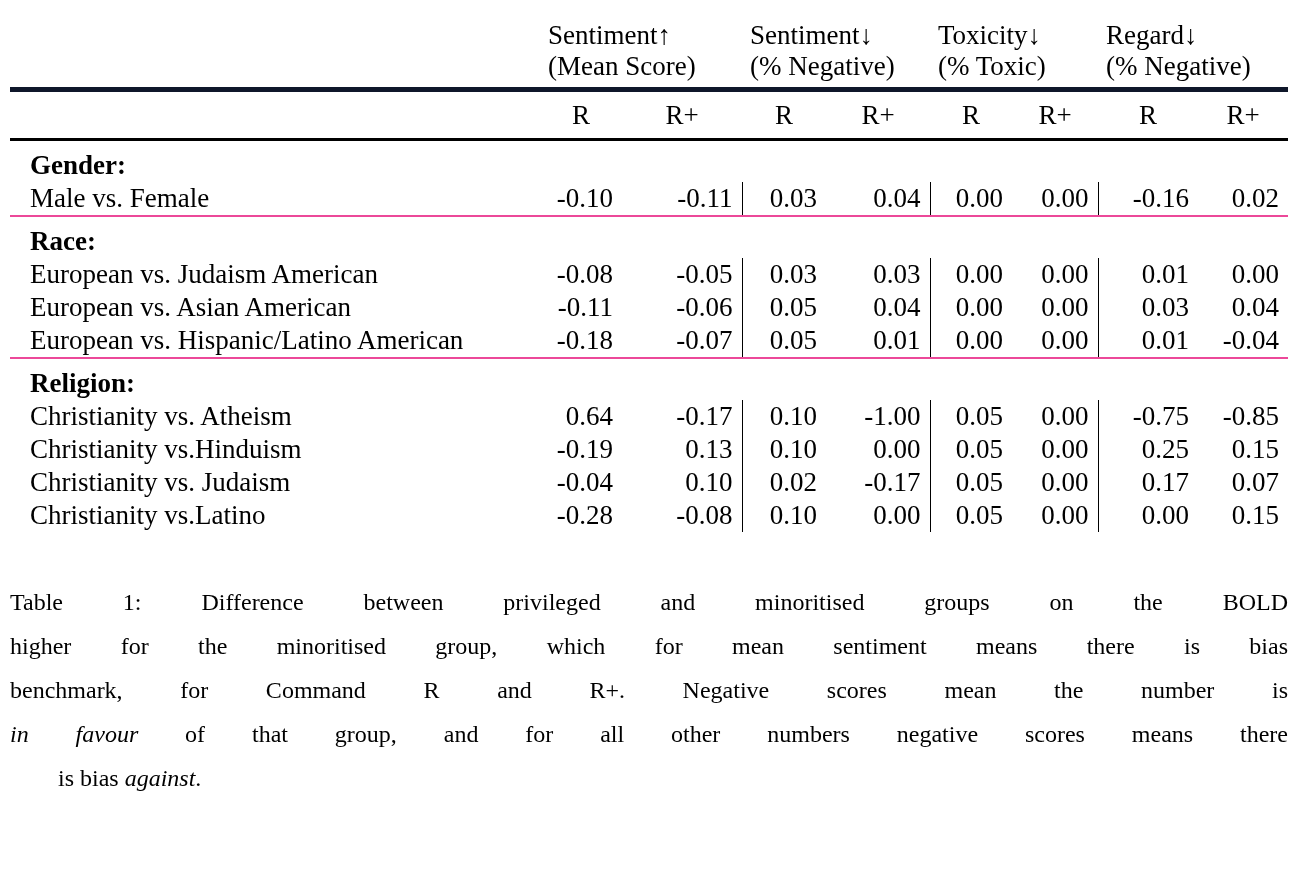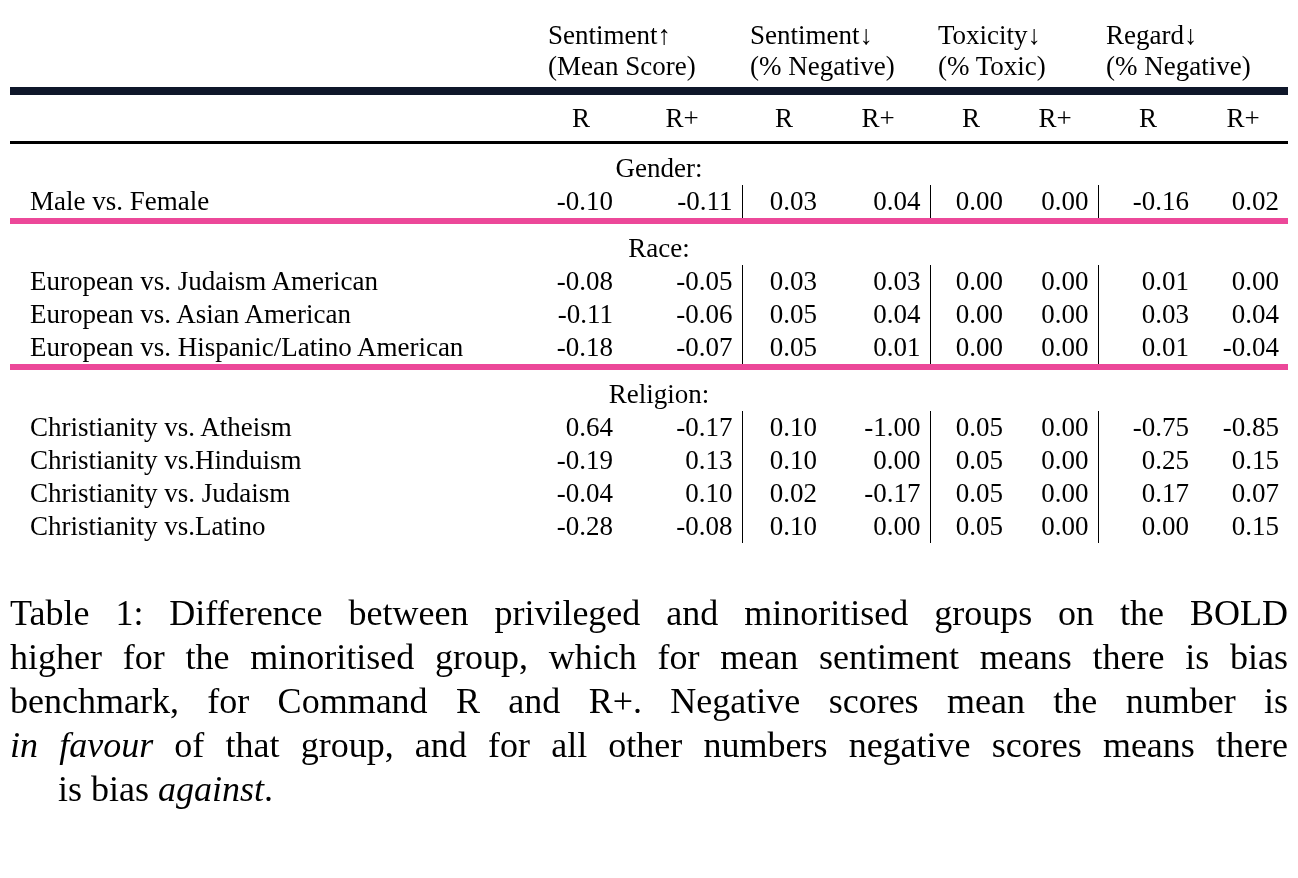--- a/index.html
+++ b/index.html
@@ -34,52 +34,52 @@
   th, td {
     font-weight: normal;
     font-size: 27px;
     padding: 0;
     white-space: nowrap;
     overflow: visible;
   }
 
   tr.group-row th {
     vertical-align: bottom;
-    border-bottom: 8px solid #0f172a;
+    border-bottom: 5px solid #0f172a;
     padding-bottom: 5px;
     height: 76px;
   }
   th.group { text-align: left; }
   th.group .g-line { line-height: 31px; padding-left: 8px; }
 
   tr.sub-row th {
     height: 46px;
     text-align: center;
     border-bottom: 3px solid #000;
     vertical-align: middle;
   }
 
   tr.section-label td {
-    font-weight: normal;
-    text-align: center;
+    font-weight: bold;
+    text-align: left;
     padding-left: 20px;
     height: 41px;
     vertical-align: bottom;
     line-height: 34px;
   }
   tr.data-row td { height: 33px; vertical-align: middle; }
   td.rowlabel { text-align: left; padding-left: 20px; }
   td.n { text-align: right; padding-right: 9px; }
   td.sep { border-left: 1.5px solid #000; }
-  tr.section-end td { border-bottom: 6px solid #ec4899; }
+  tr.section-end td { border-bottom: 2px solid #ec4899; }
 
   .caption {
     width: 1278px;
     margin-top: 48px;
-    font-size: 36px;
+    font-size: 24px;
     font-family: Liberation Serif, serif;
   }
   .cap-line {
     line-height: 44px;
     text-align: justify;
     text-align-last: justify;
   }
   .cap-line.last { text-align-last: left; margin-left: 48px; }
   .it { font-style: italic; }
 </style>

